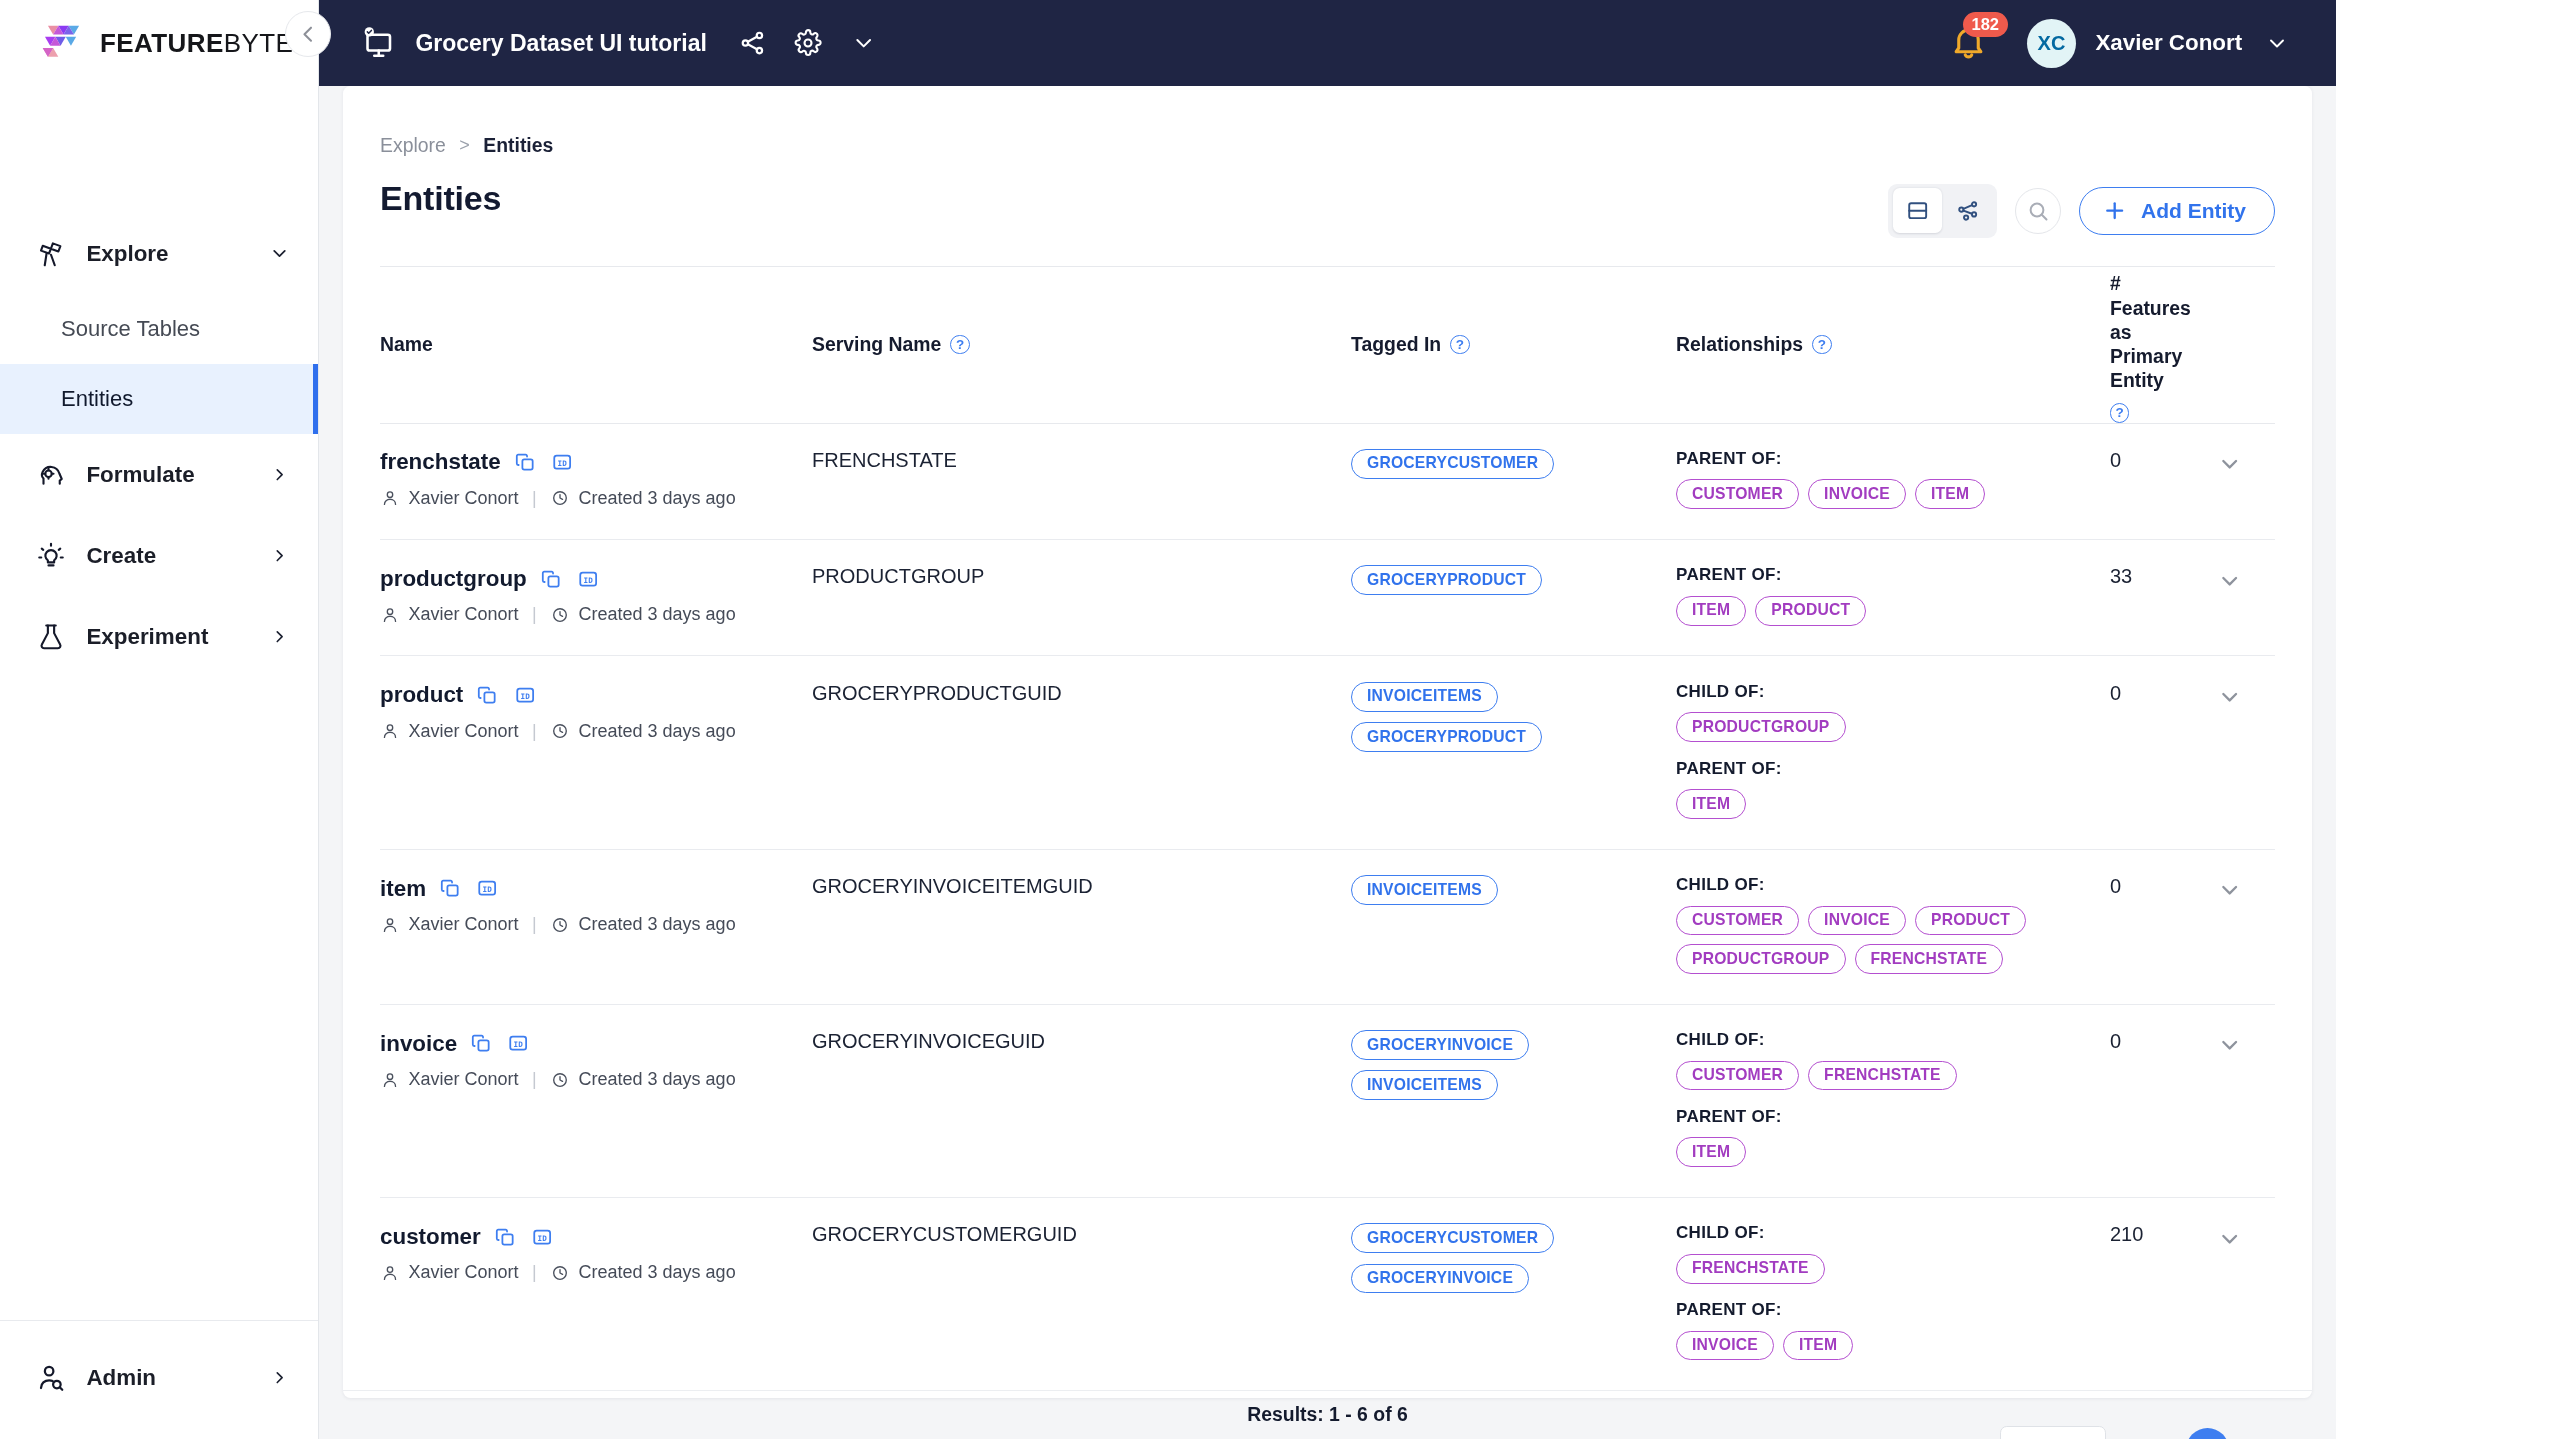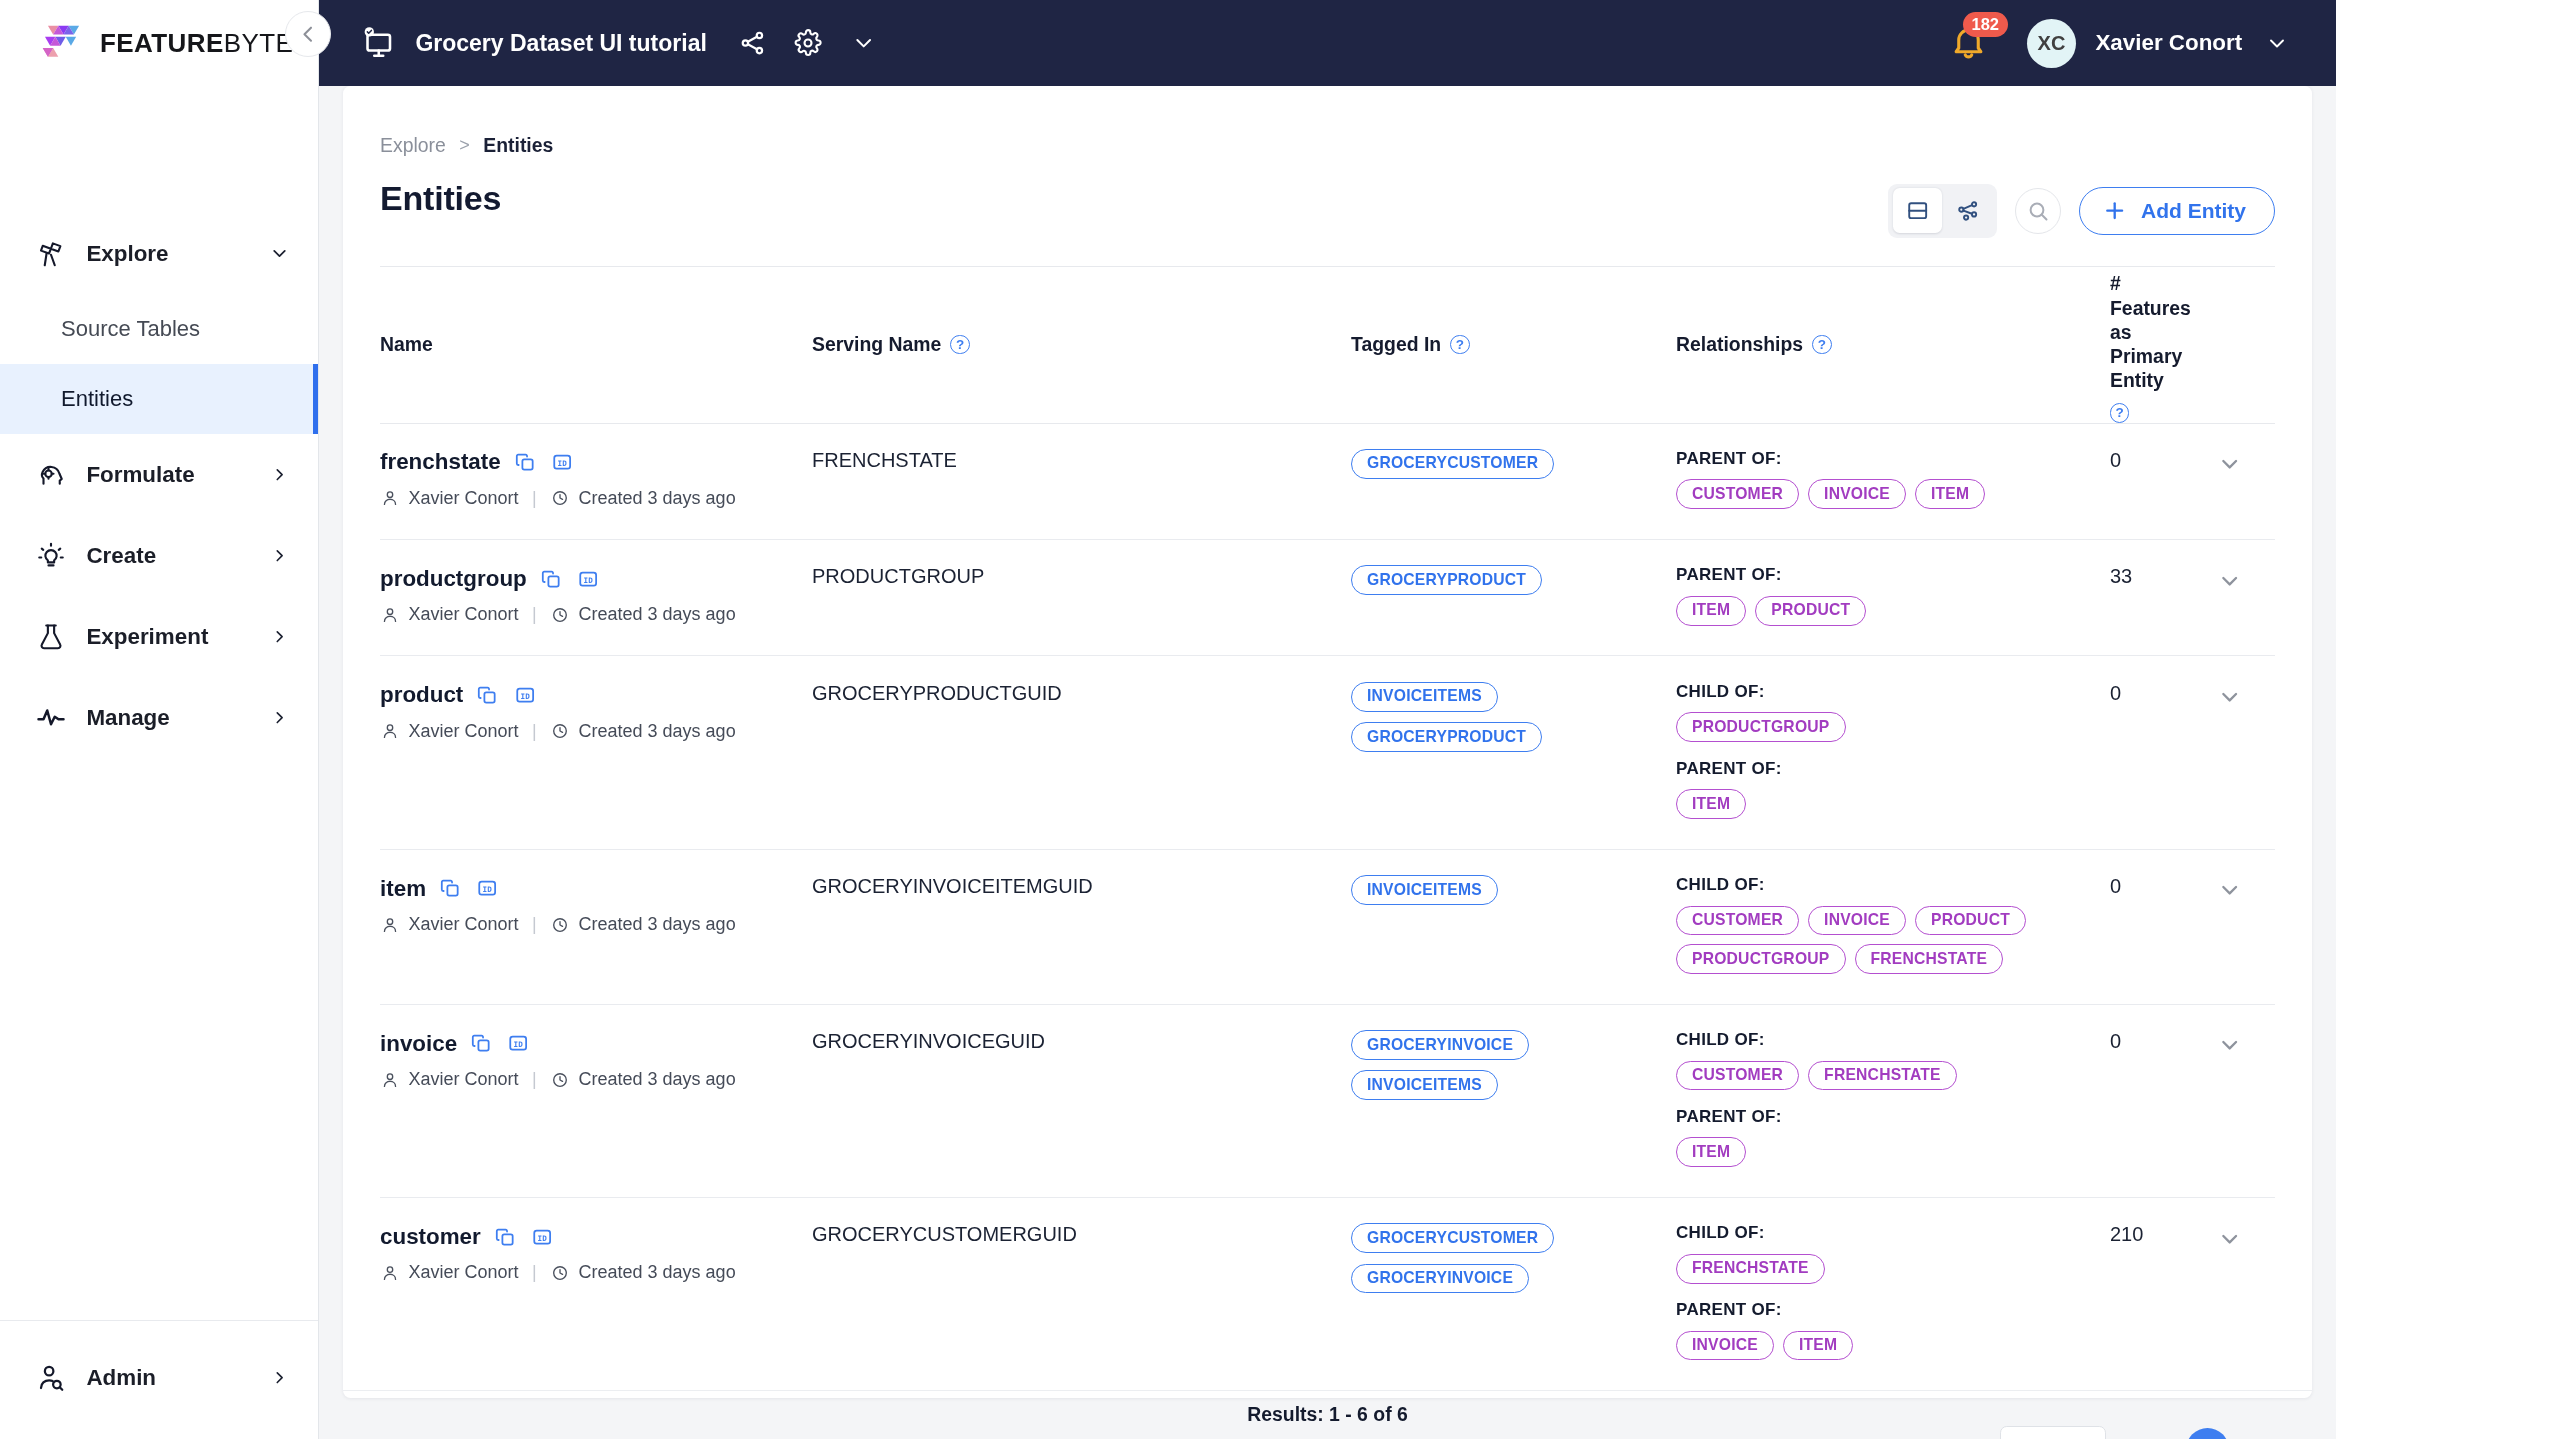--- a/index.html
+++ b/index.html
@@ -77,21 +77,21 @@
   .bell-wrap { position: relative; width: 42px; height: 42px; margin-right: 36px; cursor: pointer; }
   .bell-badge {
     position: absolute; top: -10.5px; left: 13.5px;
     background: #ef5a4c; color: #ffffff;
     font-size: 16.5px; font-weight: 700;
     border-radius: 18px; padding: 3px 9px 3.7px 9px;
     min-width: 39px; text-align: center; line-height: 1.15;
   }
   .avatar {
     width: 49px; height: 49px; border-radius: 50%;
-    background: #e2f4f6; color: #404040;
+    background: #e2f4f6; color: #0369a1;
     font-size: 20px; font-weight: 700;
     display: flex; align-items: center; justify-content: center;
     margin-right: 19.4px;
   }
   .user-name { font-size: 22.4px; font-weight: 600; color: #ffffff; white-space: nowrap; margin-right: 22.4px;}
   .user-chev { width: 25.4px; height: 25.4px; cursor: pointer; display:flex;align-items:center;justify-content:center;}
 
   
   #content { flex: 1 1 auto; background: #f4f5f7; padding: 0; position: relative; overflow: hidden; }
   #page-card {
@@ -301,33 +301,20 @@
         </span>
         <span class="nv-label">Experiment</span>
         <span class="nv-chev">
           <svg width="19.4" height="19.4" viewBox="0 0 24 24" fill="none" stroke="#1b2030" stroke-width="2" stroke-linecap="round" stroke-linejoin="round">
               <polyline points="9 6 15 12 9 18"></polyline>
             </svg>
         </span>
       </div>
 
 
-      <div class="nav-item">
-        <span class="nv-ico">
-          <svg width="30" height="30" viewBox="0 0 24 24" fill="none" stroke="#14182a" stroke-width="2" stroke-linecap="round" stroke-linejoin="round">
-              <polyline points="2 13 6 13 9 6 12 17 15 11 18 13 22 13"></polyline>
-            </svg>
-        </span>
-        <span class="nv-label">Manage</span>
-        <span class="nv-chev">
-          <svg width="19.4" height="19.4" viewBox="0 0 24 24" fill="none" stroke="#1b2030" stroke-width="2" stroke-linecap="round" stroke-linejoin="round">
-              <polyline points="9 6 15 12 9 18"></polyline>
-            </svg>
-        </span>
-      </div>
     </div>
 
     <div class="nav-spacer"></div>
 
     <div class="nav-bottom">
       <div class="nav-item">
         <span class="nv-ico">
           <svg width="30" height="30" viewBox="0 0 24 24" fill="none" stroke="#14182a" stroke-width="1.8" stroke-linecap="round" stroke-linejoin="round">
             <circle cx="10.5" cy="6.5" r="3.4"></circle>
             <path d="M4 20c0-3.6 2.9-6.2 6.5-6.2 1 0 2 .2 2.8.6"></path>

